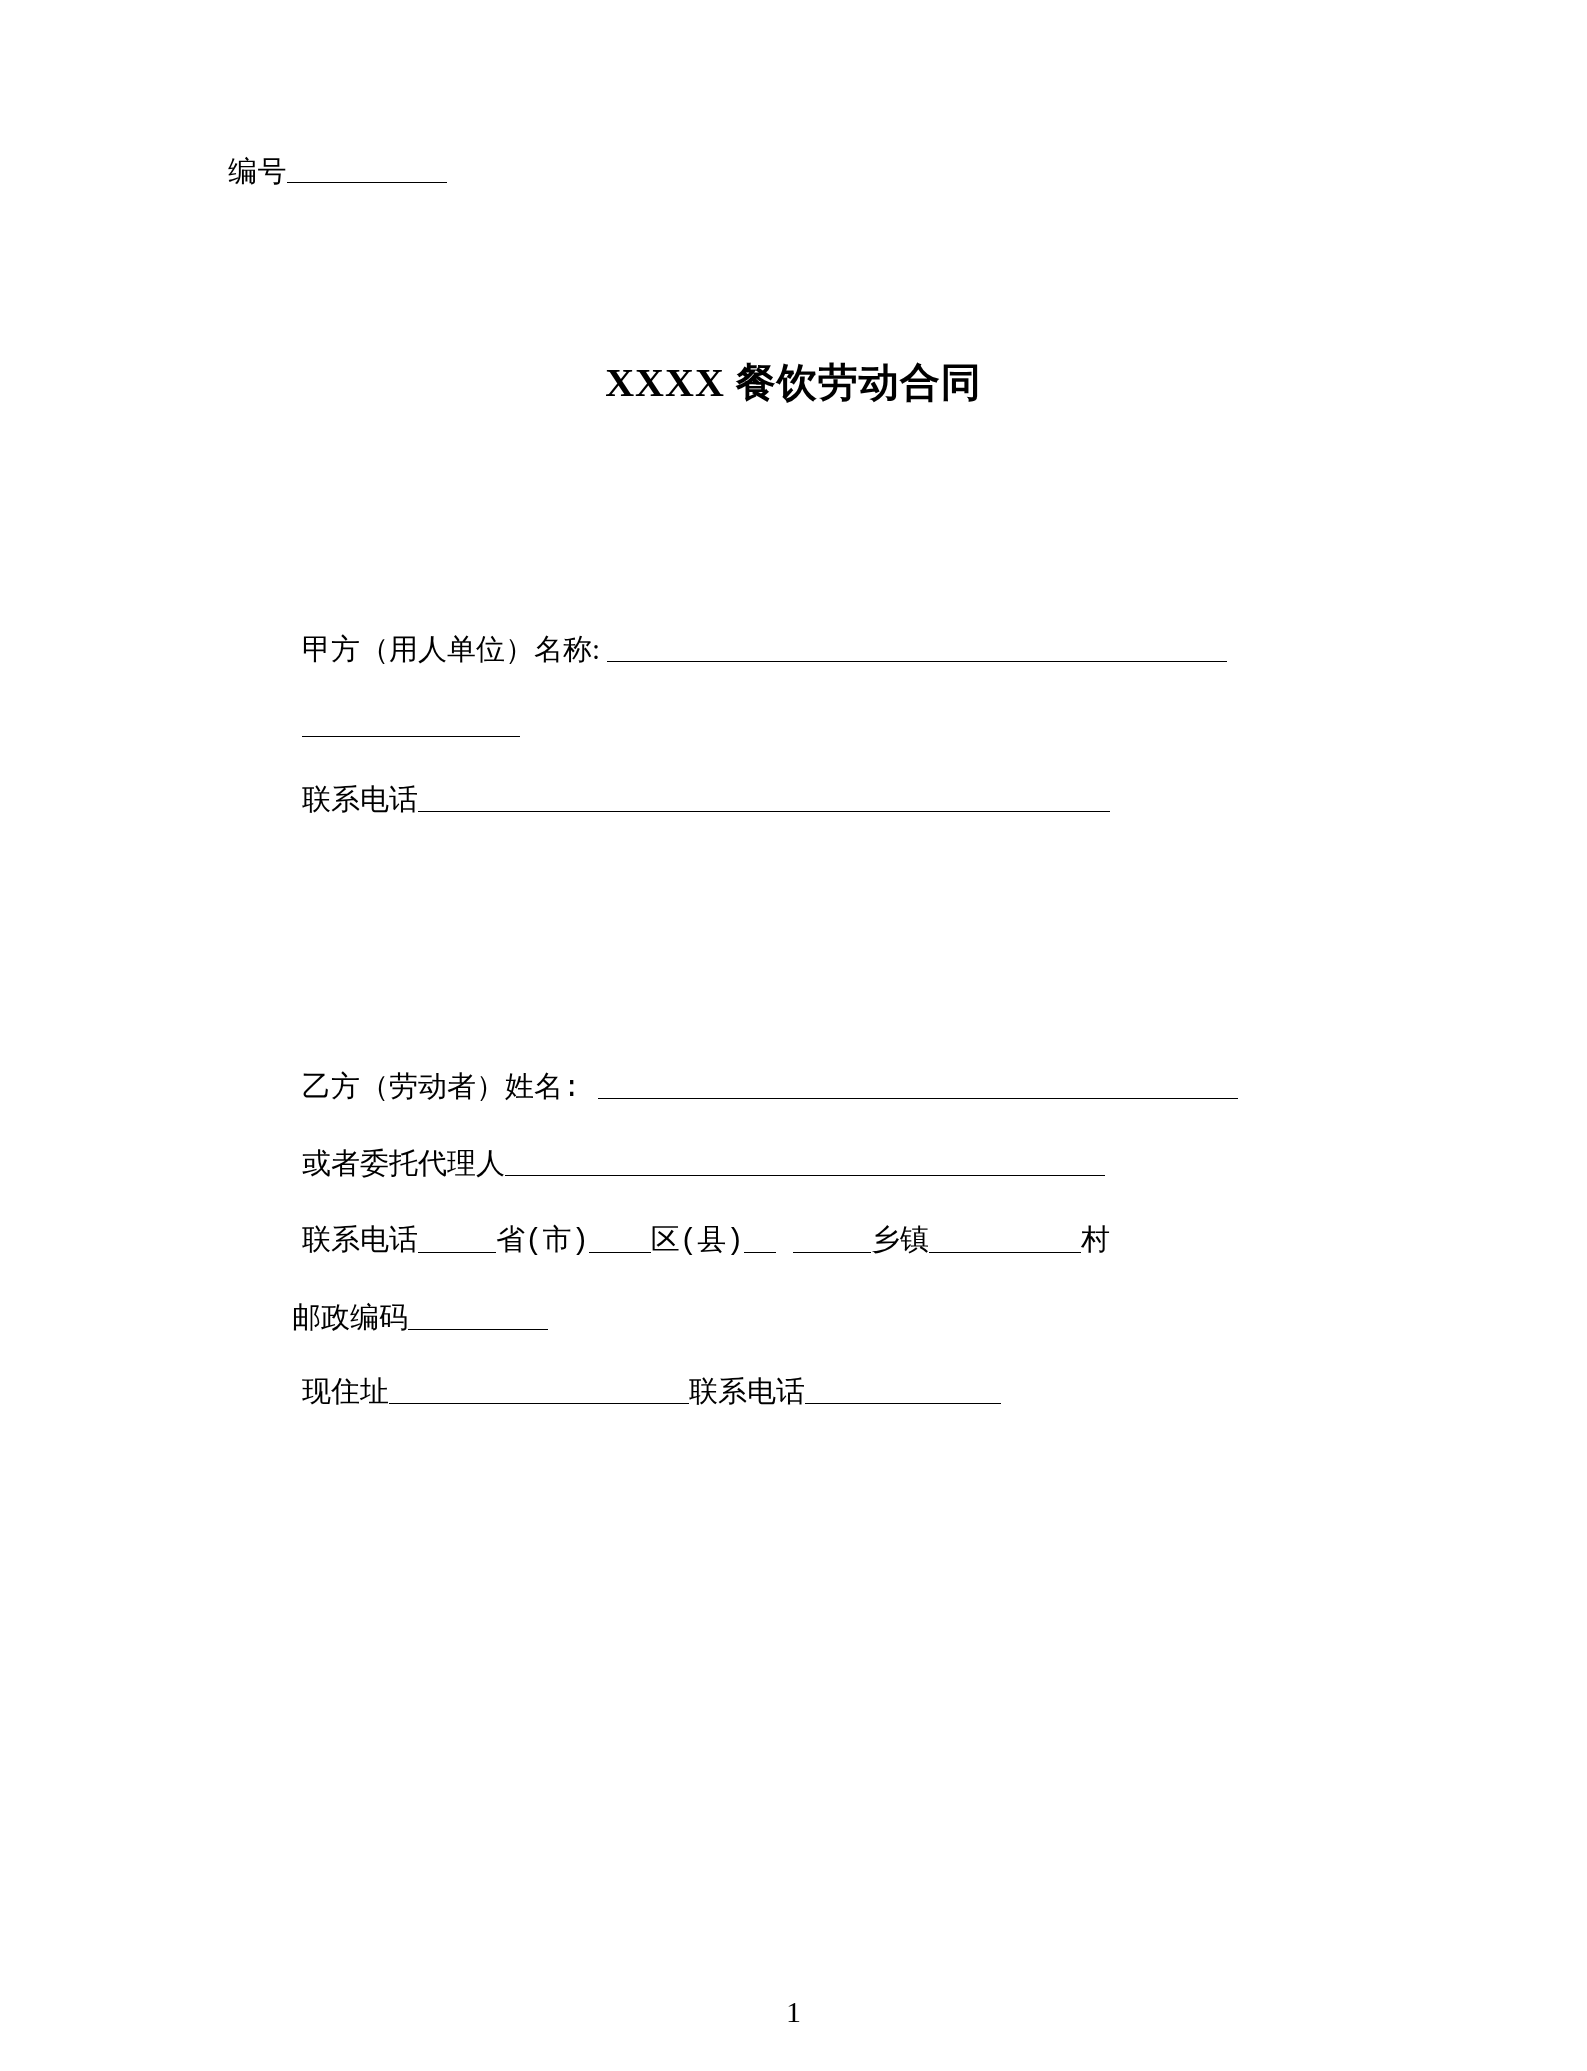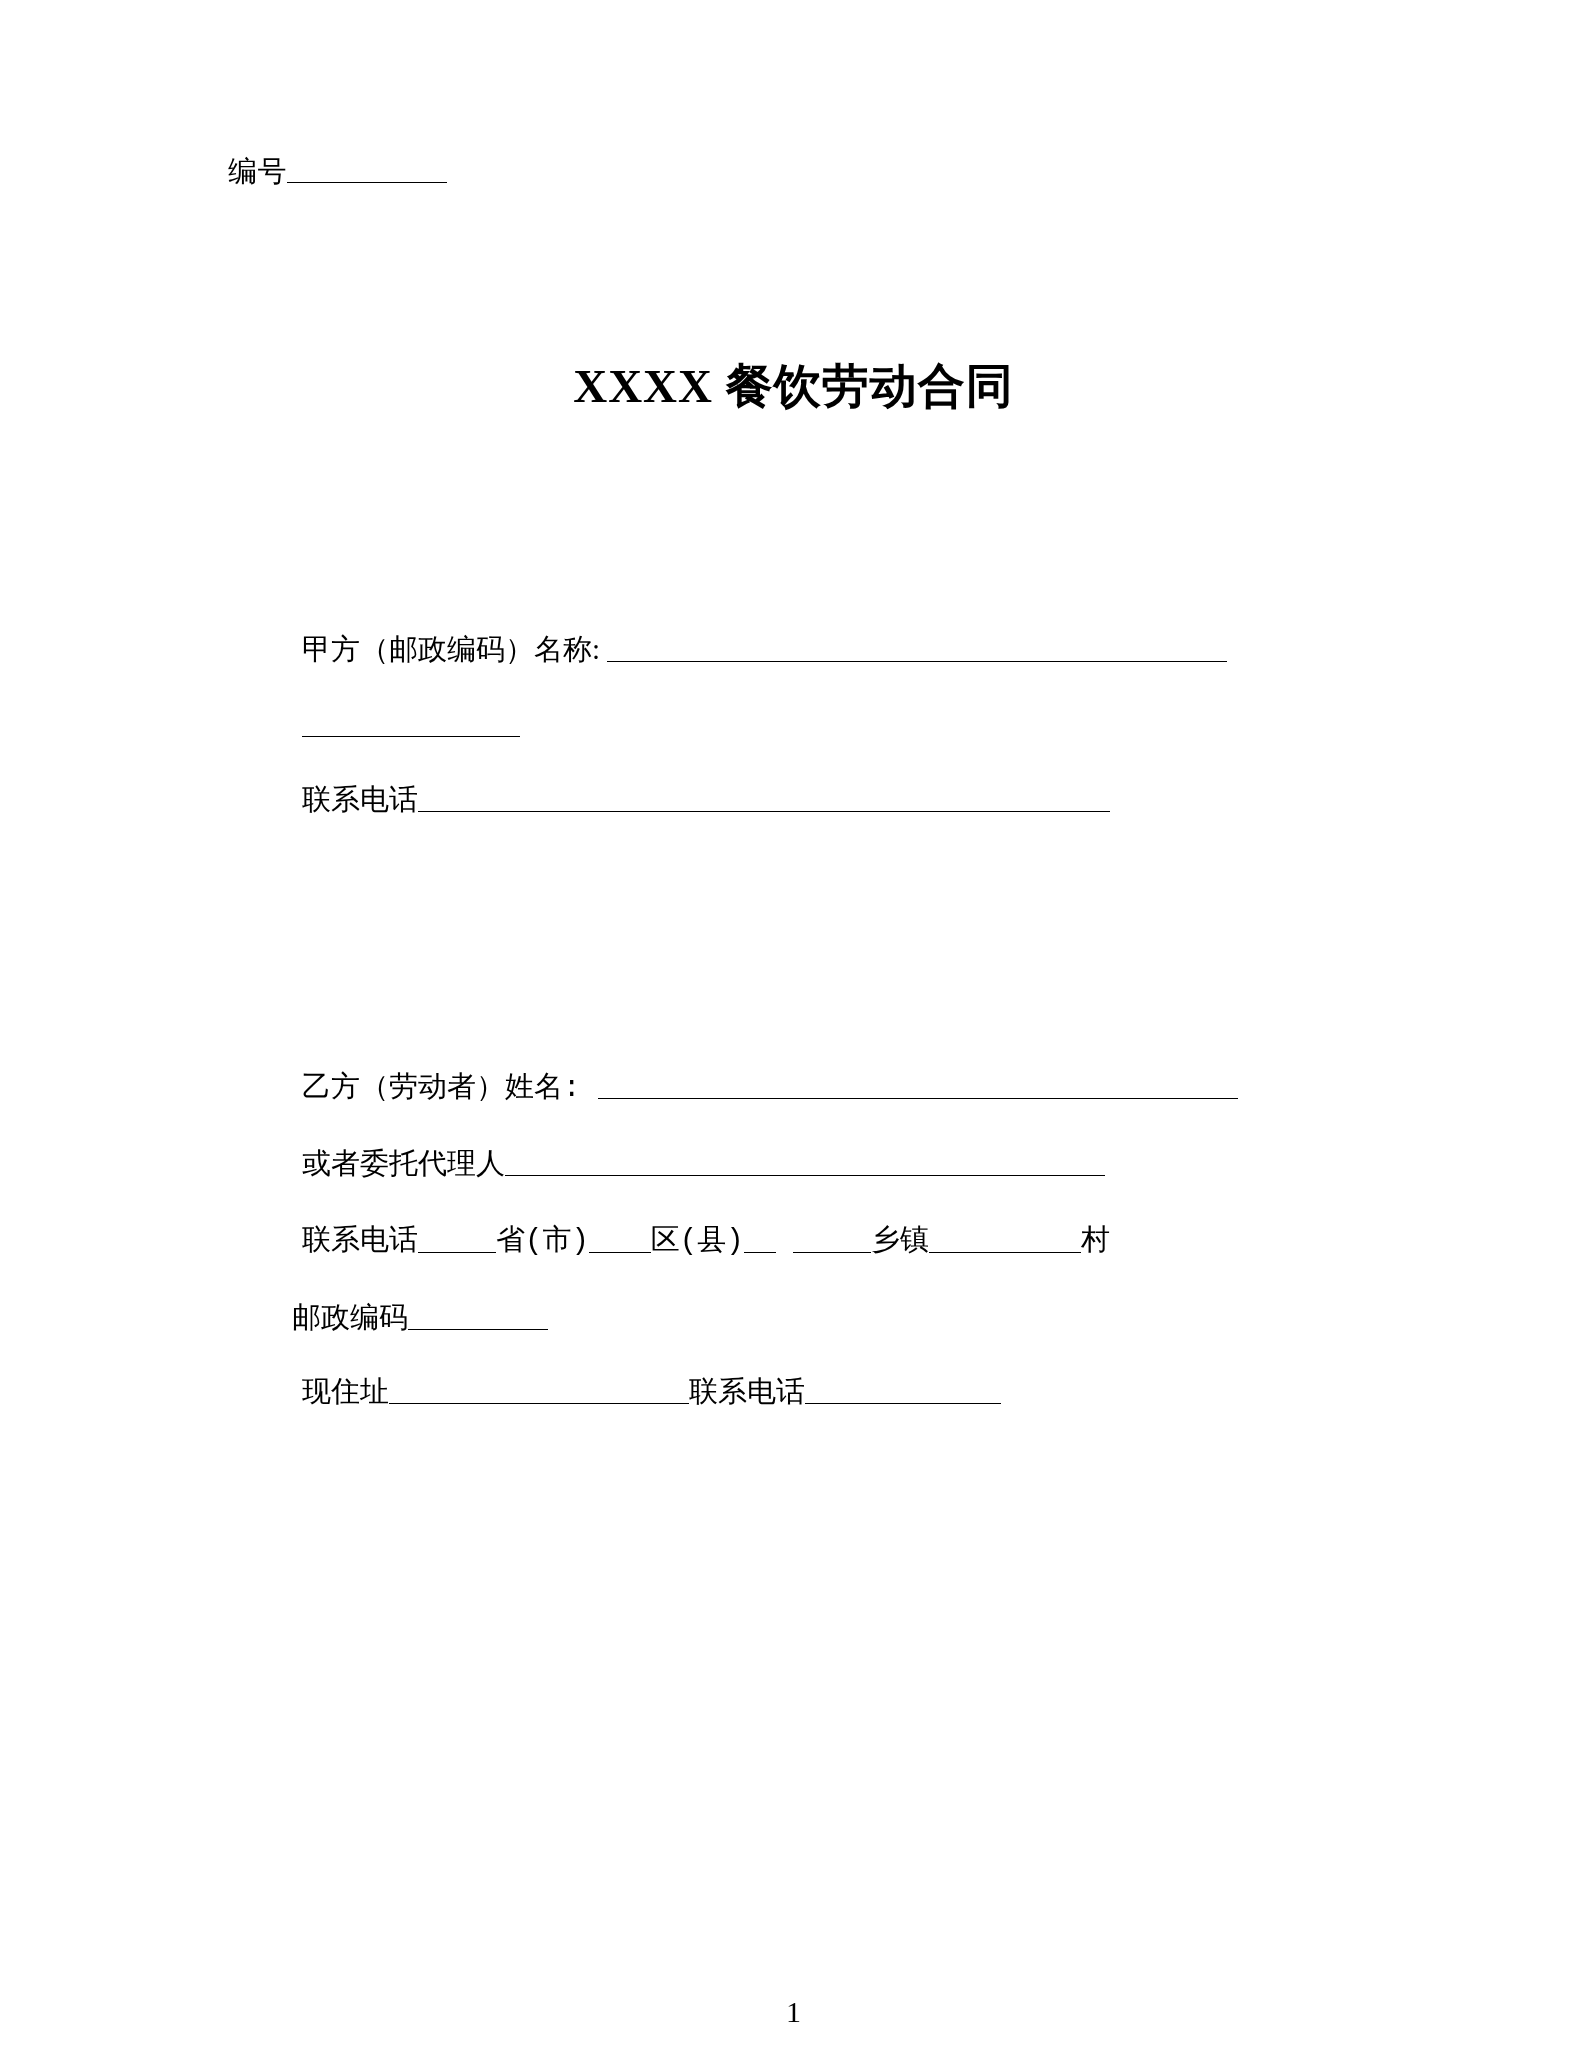--- a/index.html
+++ b/index.html
@@ -38,21 +38,21 @@
     vertical-align: -2px;
   }
 
   
   .doc-title {
     position: absolute;
     top: 355px;
     left: 0;
     width: 100%;
     text-align: center;
-    font-size: 47px;
+    font-size: 40px;
     font-weight: bold;
     letter-spacing: 1px;
   }
 
   
   .block {
     position: absolute;
     left: 0;
     width: 100%;
   }
@@ -95,21 +95,21 @@
 
   <div class="doc-number">
     <span>编号</span><span class="blank"></span>
   </div>
 
   <div class="doc-title">XXXX 餐饮劳动合同</div>
 
   <div class="block" id="party-a">
 
     <div class="line indent-a">
-      <span>甲方（邮政编码）名称:</span>
+      <span>甲方（用人单位）名称:</span>
       <span class="ul" style="width:620px"></span>
     </div>
 
     <div class="line indent-a">
       <span class="ul" style="width:218px"></span>
     </div>
 
 
     <div class="line indent-a">
       <span>联系电话</span><span class="ul" style="width:692px"></span>

